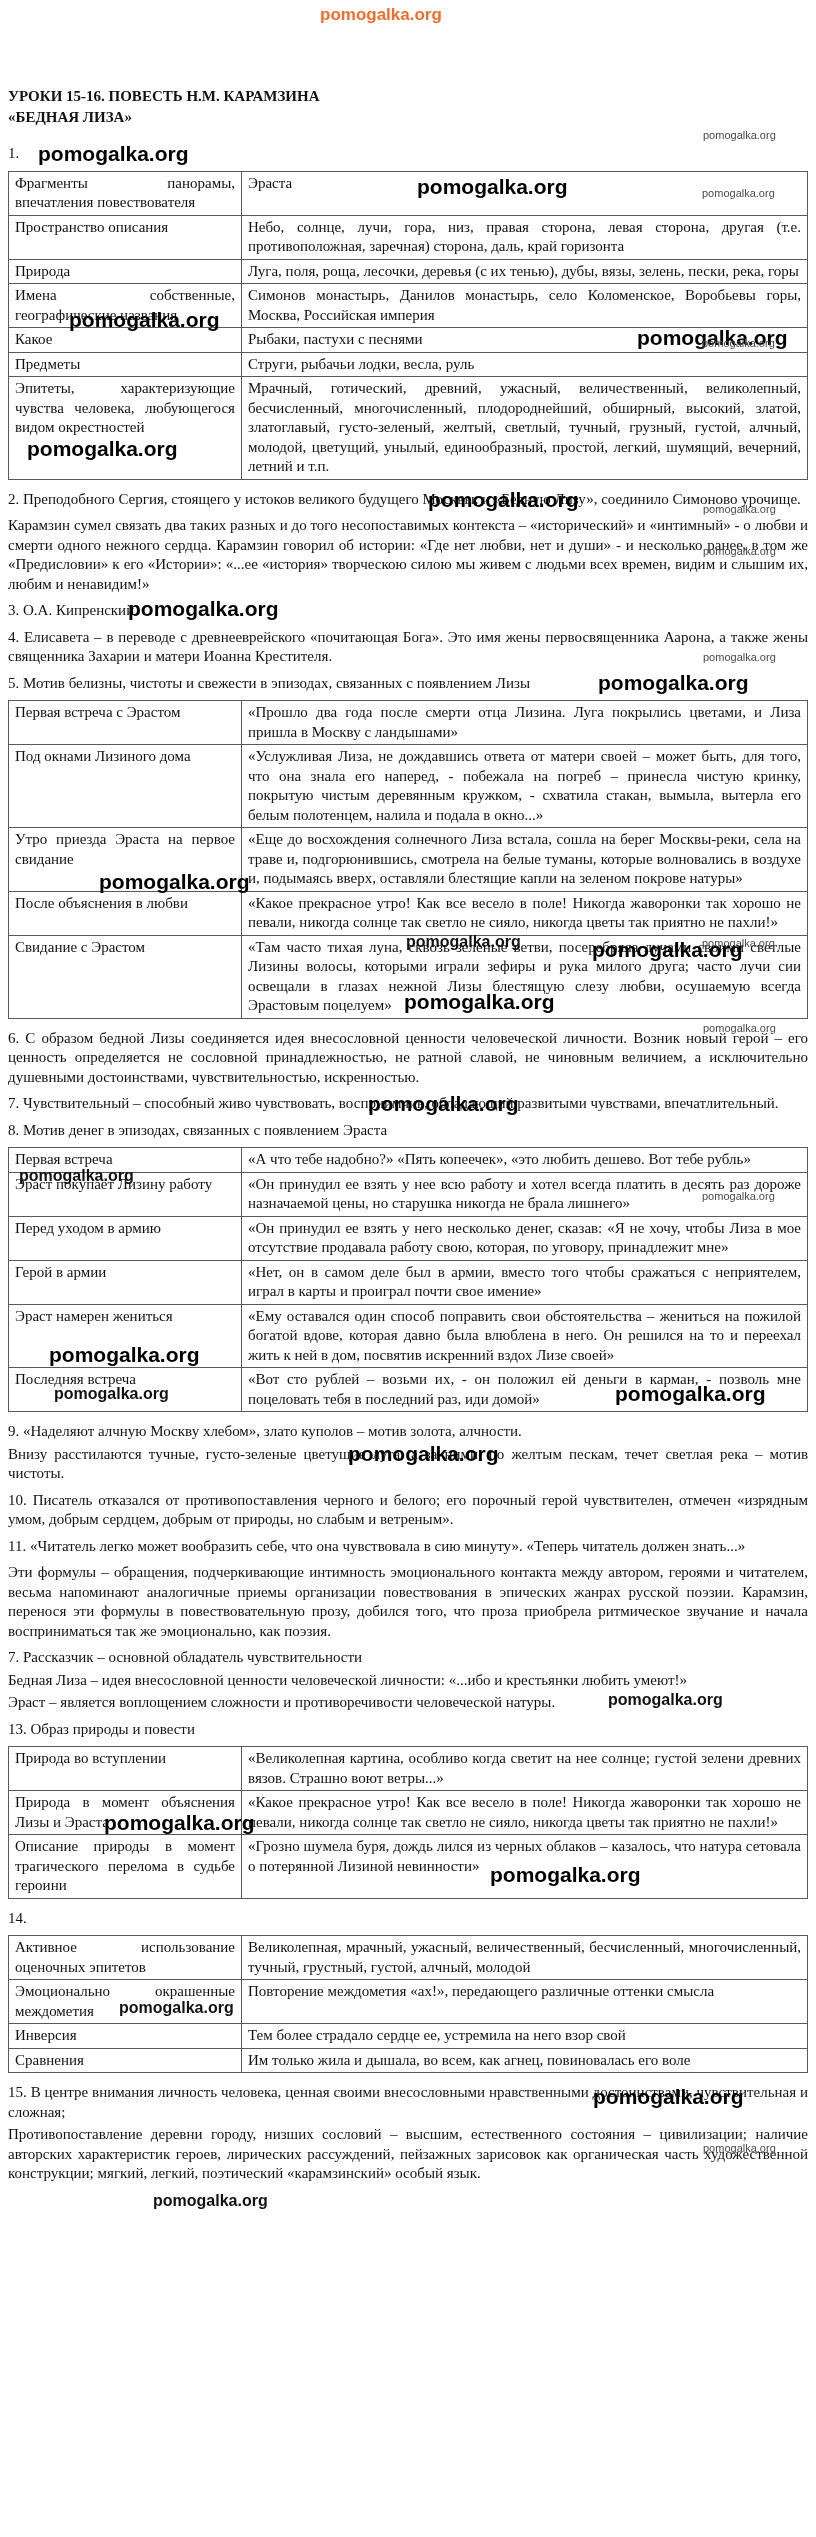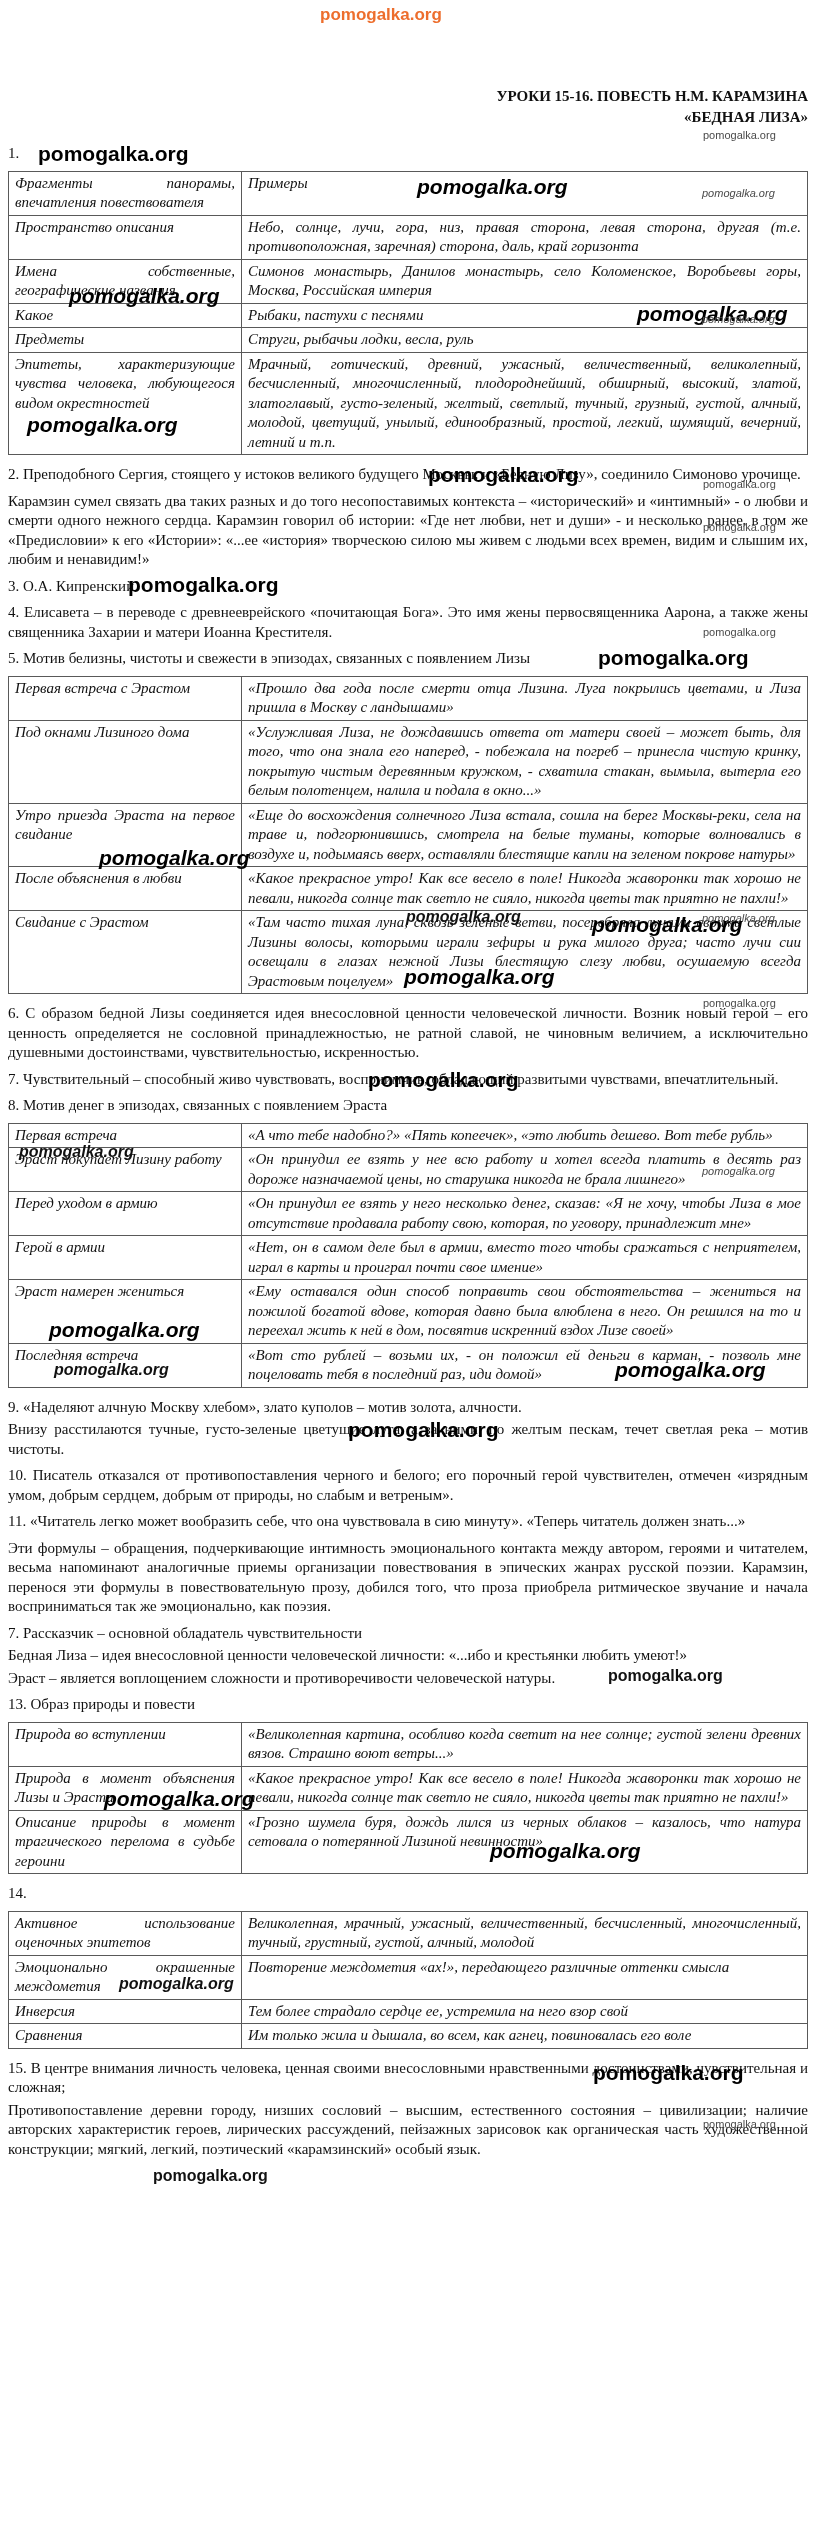--- a/index.html
+++ b/index.html
@@ -3,28 +3,28 @@
 <meta charset="utf-8">
 <style>
   html,body{margin:0;padding:0;background:#ffffff;}
   .page{
     width:816px;min-height:2537px;box-sizing:border-box;
     margin:0;padding:0 8px 30px 8px;position:relative;
     font-family:"Liberation Serif",serif;font-size:15px;line-height:1.3;color:#111;
     background:#fff;overflow:visible;
   }
   .page-top{height:56px;position:relative;}
-  .title{text-align:right;font-weight:bold;margin:30px 0 16px 0;line-height:1.4;}
+  .title{text-align:left;font-weight:bold;margin:30px 0 16px 0;line-height:1.4;}
   .para{margin:7px 0;text-align:justify;position:relative;}
   .tight{margin:3px 0;}
   .num-line{font-weight:normal;}
   table.doc{border-collapse:collapse;width:100%;margin:4px 0 10px 0;table-layout:fixed;}
   table.doc td{
     border:1px solid #595959;padding:2px 6px;vertical-align:top;
-    text-align:justify;position:relative;overflow:visible;font-style:italic;
+    text-align:justify;position:relative;overflow:visible;
   }
   col.c1{width:233px;} col.c2{width:auto;}
   .bottom-space{height:46px;position:relative;}
   [data-wm-host]{position:relative;}
   .wm{
     position:absolute;white-space:nowrap;z-index:5;pointer-events:none;
     font-family:"Liberation Sans",sans-serif;
   }
   .wm-big{font-size:21px;font-weight:bold;color:#000;}
   .wm-med{font-size:16px;font-weight:bold;color:#111;}
@@ -48,25 +48,29 @@
   <p class="para num-line" data-wm-host="s1">1.<span class="wm wm-big" style="left: 30px; top: -4px;">pomogalka.org</span><span class="wm wm-small" style="left: 695px; top: -16px;">pomogalka.org</span></p>
 
   <table class="doc">
     <colgroup>
         <col class="c1">
         <col class="c2">
       </colgroup>
     <tbody>
       <tr>
         <td><span>Фрагменты панорамы, впечатления повествователя</span></td>
-        <td data-wm-host="t1-r0"><span>Примеры</span><span class="wm wm-big" style="left: 175px; top: 1px;">pomogalka.org</span><span class="wm wm-small" style="left: 460px; top: 14px;">pomogalka.org</span></td>
+        <td data-wm-host="t1-r0"><span>Эраста</span><span class="wm wm-big" style="left: 175px; top: 1px;">pomogalka.org</span><span class="wm wm-small" style="left: 460px; top: 14px;">pomogalka.org</span></td>
       </tr>
       <tr>
         <td><span>Пространство описания</span></td>
         <td><span>Небо, солнце, лучи, гора, низ, правая сторона, левая сторона, другая (т.е. противоположная, заречная) сторона, даль, край горизонта</span></td>
+      </tr>
+      <tr>
+        <td><span>Природа</span></td>
+        <td><span>Луга, поля, роща, лесочки, деревья (с их тенью), дубы, вязы, зелень, пески, река, горы</span></td>
       </tr>
       <tr>
         <td data-wm-host="t1-r3L"><span>Имена собственные, географические названия</span><span class="wm wm-big" style="left: 60px; top: 22px;">pomogalka.org</span></td>
         <td><span>Симонов монастырь, Данилов монастырь, село Коломенское, Воробьевы горы, Москва, Российская империя</span></td>
       </tr>
       <tr>
         <td><span>Какое</span></td>
         <td data-wm-host="t1-r4"><span>Рыбаки, пастухи с песнями</span><span class="wm wm-big" style="left: 395px; top: -4px;">pomogalka.org</span><span class="wm wm-small" style="left: 460px; top: 8px;">pomogalka.org</span></td>
       </tr>
       <tr>

